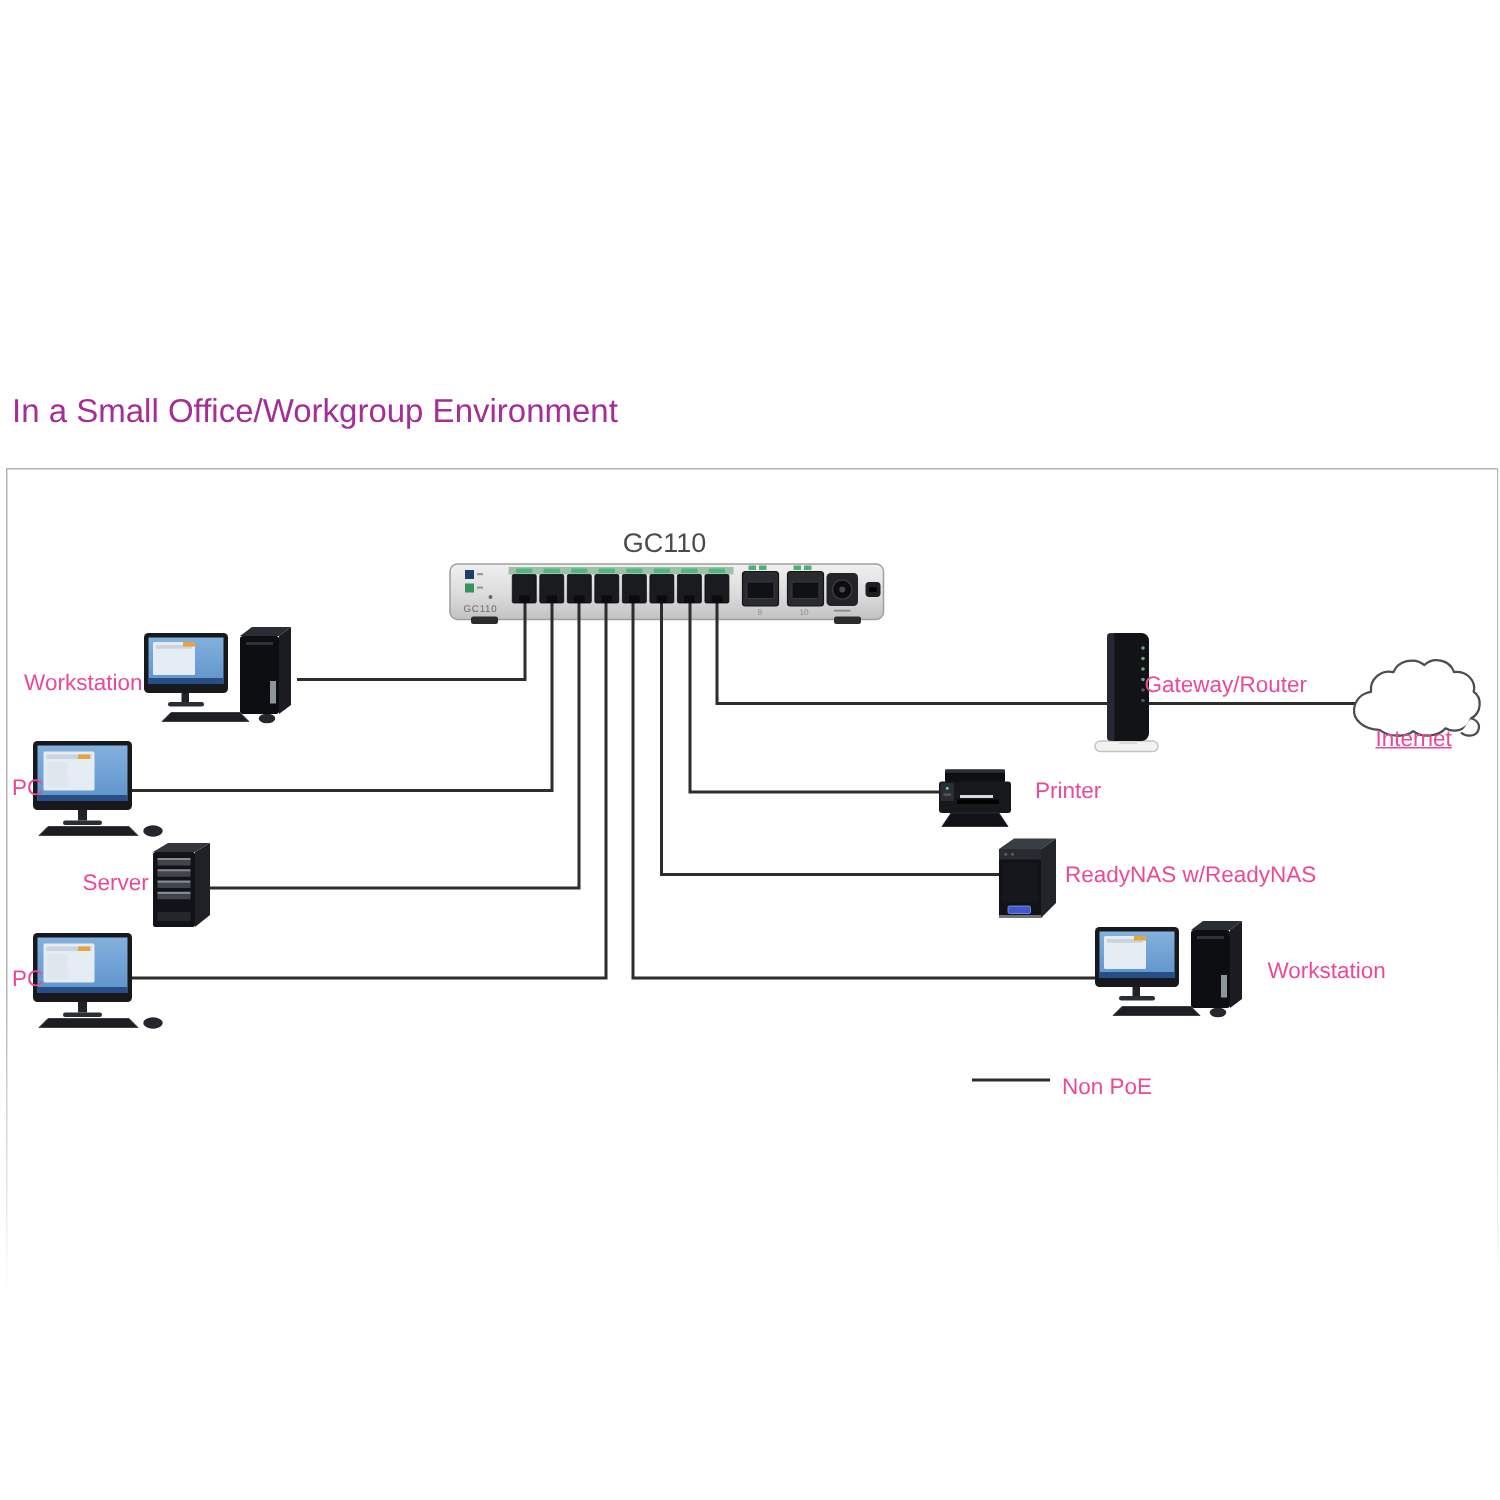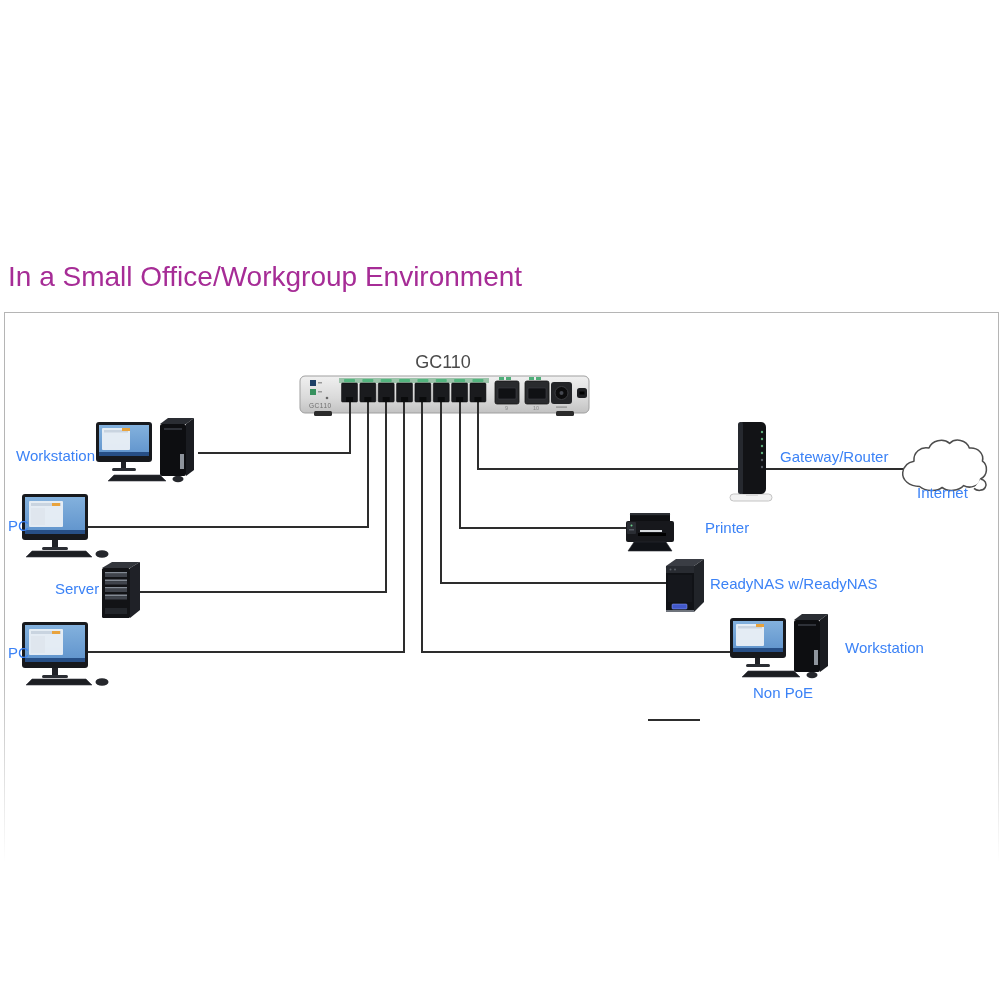--- a/index.html
+++ b/index.html
@@ -2,32 +2,32 @@
 <html><head>
 <meta charset="utf-8">
 <style>
   html,body{margin:0;padding:0;}
   body{
     width:1000px;height:1000px;position:relative;background:#ffffff;
     font-family:"Liberation Sans",sans-serif;overflow:hidden;
   }
   .title{
     position:absolute;left:8px;top:261px;
-    font-size:28px;font-weight:400;color:#a62c96;white-space:nowrap;text-align:center;
+    font-size:22px;font-weight:400;color:#a62c96;white-space:nowrap;text-align:center;
   }
   .frame{
     position:absolute;left:4px;top:312px;width:993px;height:686px;
     border:1px solid #b5b5b5;
     -webkit-mask-image:linear-gradient(to bottom,#000 50%,rgba(0,0,0,0) 80%);
     mask-image:linear-gradient(to bottom,#000 50%,rgba(0,0,0,0) 80%);
   }
   .diagram-svg{position:absolute;left:0;top:0;width:1000px;height:1000px;}
   .cable{fill:none;stroke:#2d2d2d;stroke-width:2;}
   .lbl{
-    position:absolute;font-size:15px;color:#3b82f6;white-space:nowrap;line-height:17px;
+    position:absolute;font-size:15px;color:#ec4899;white-space:nowrap;line-height:17px;
   }
   .gc110-label{
     position:absolute;left:388px;top:352px;width:110px;text-align:center;
     font-size:18px;color:#4a4a4a;
   }
   svg text{font-family:"Liberation Sans",sans-serif;}
 </style>
 </head>
 <body>
 
@@ -249,18 +249,18 @@
   </g>
 
   <line x1="648" y1="720" x2="700" y2="720" class="cable"></line>
 </svg>
 
 <div class="gc110-label">GC110</div>
 <div class="lbl" style="left:0;top:447px;width:95px;text-align:right;">Workstation</div>
 <div class="lbl" style="left:8px;top:517px;">PC</div>
 <div class="lbl" style="left:55px;top:580px;text-align:center;">Server</div>
 <div class="lbl" style="left:8px;top:644px;">PC</div>
-<div class="lbl" style="left:780px;top:448px;text-align:right;">Gateway/Router</div>
-<div class="lbl" style="left:917px;top:484px;">Internet</div>
-<div class="lbl" style="left:690px;top:519px;margin-left:15px;">Printer</div>
+<div class="lbl" style="left:763px;top:448px;text-align:right;">Gateway/Router</div>
+<div class="lbl" style="left:917px;top:484px;text-decoration:underline;">Internet</div>
+<div class="lbl" style="left:690px;top:519px;">Printer</div>
 <div class="lbl" style="left:710px;top:575px;">ReadyNAS w/ReadyNAS</div>
 <div class="lbl" style="left:845px;top:639px;">Workstation</div>
-<div class="lbl" style="left:708px;top:684px;margin-left:45px;">Non PoE</div>
+<div class="lbl" style="left:708px;top:716px;">Non PoE</div>
 
 </body></html>

